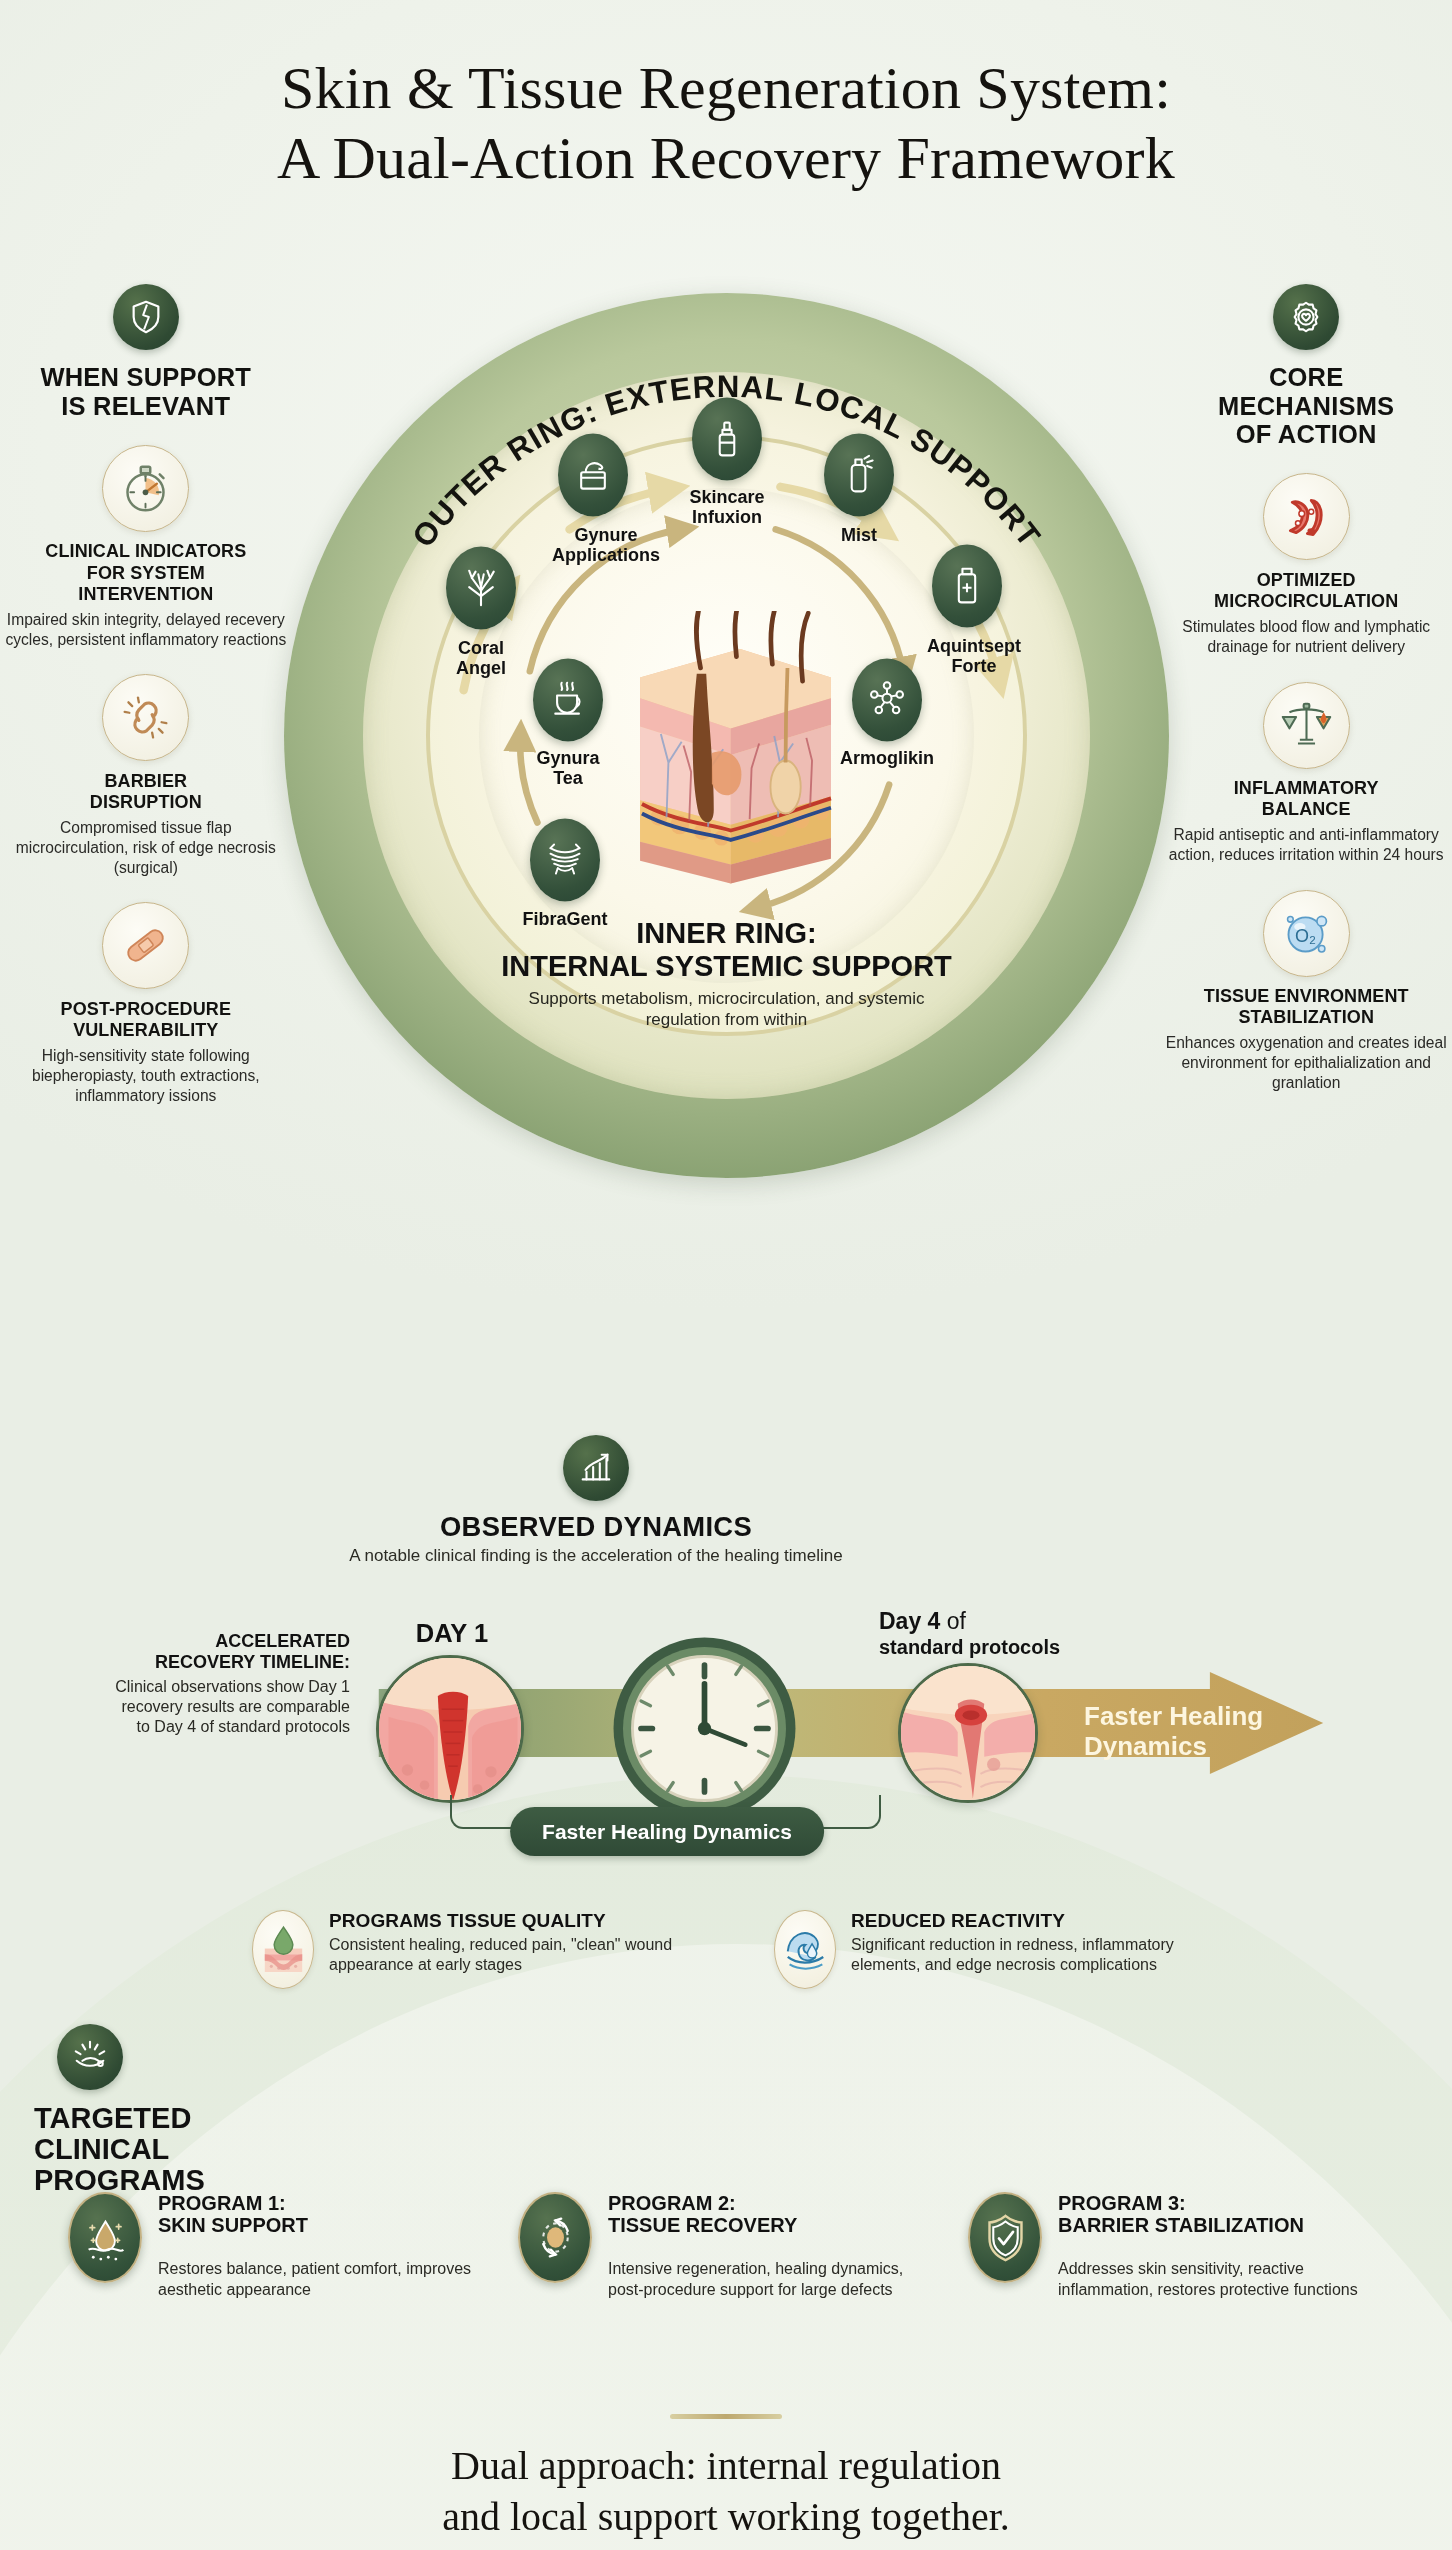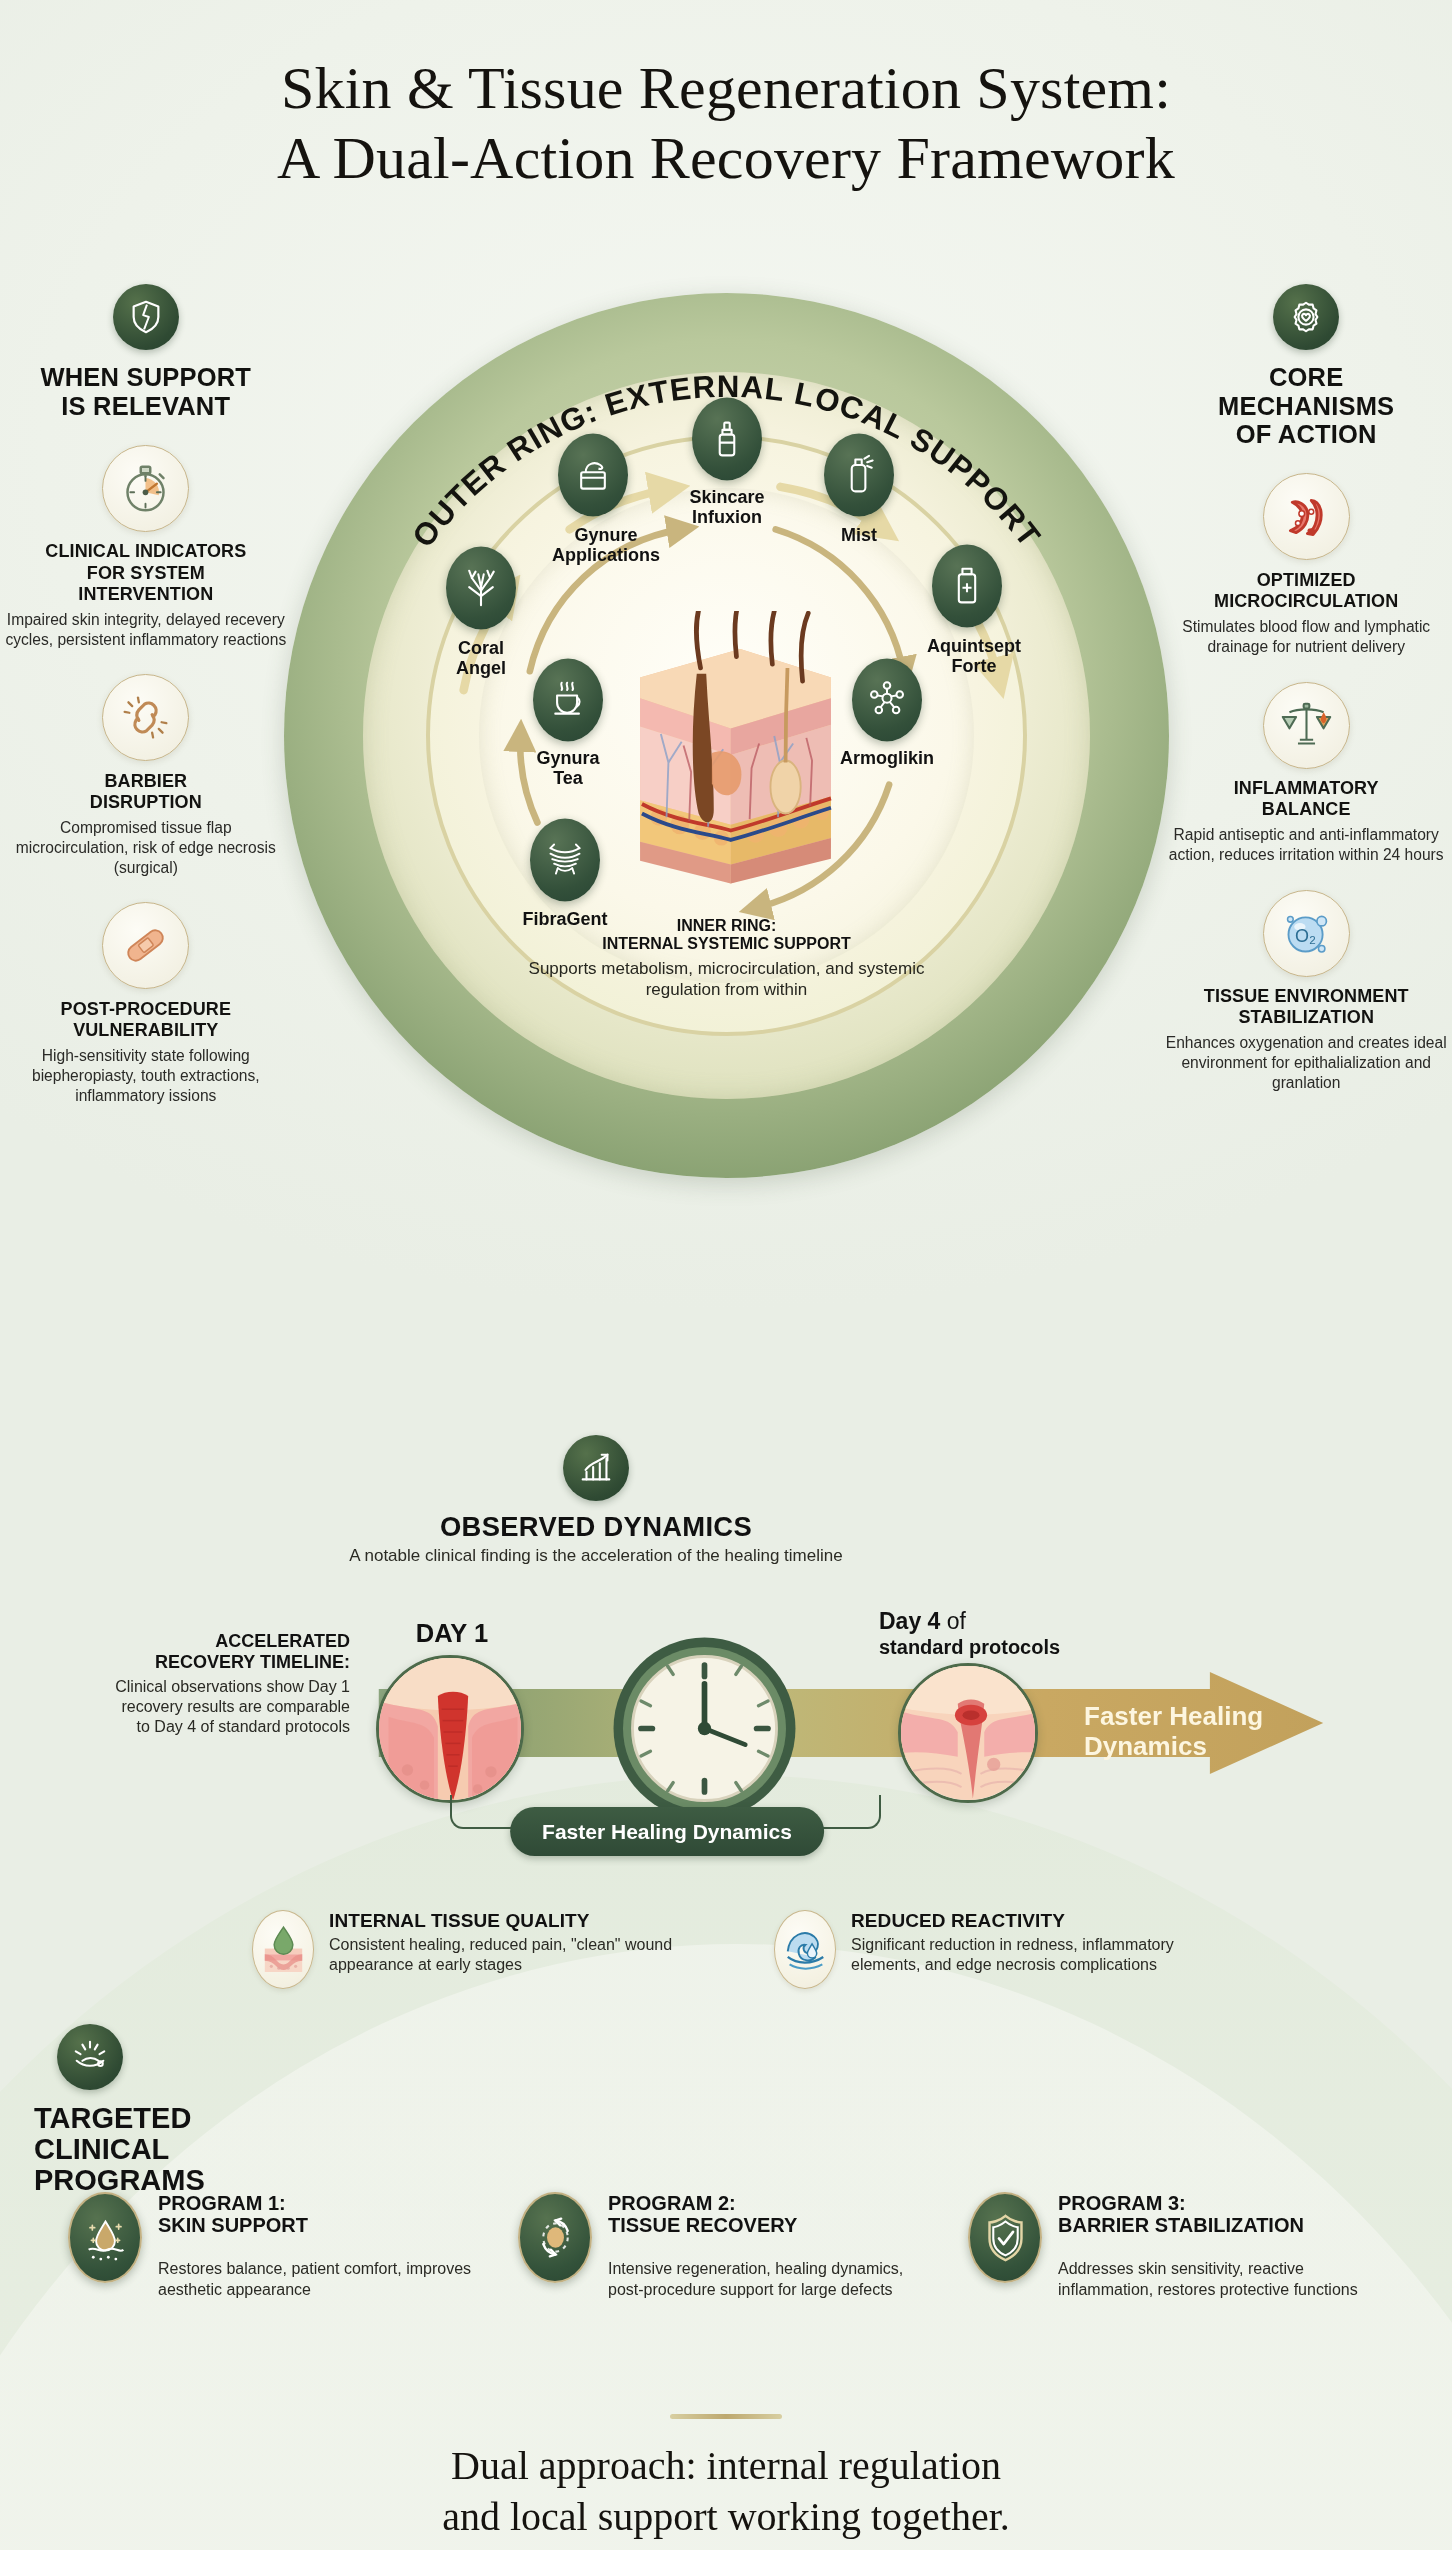--- a/index.html
+++ b/index.html
@@ -128,21 +128,21 @@
     position: absolute; left: 50%; top: 52%;
     transform: translate(-50%, -50%);
     width: 257px; height: 284px;
   }
 
   .inner-caption {
     position: absolute; left: 50%; top: 624px;
     transform: translateX(-50%);
     width: 473px; text-align: center;
   }
-  .inner-caption .t1 { font-size: 16px; font-weight: bold; color: #111; line-height: 1.14; text-align: center; }
+  .inner-caption .t1 { font-size: 29px; font-weight: bold; color: #111; line-height: 1.14; text-align: center; }
   .inner-caption .t2 { font-size: 17px; color: #26261f; line-height: 1.25; margin-top: 4.7px; }
 
   
   .dyn { position: absolute; top: 1435px; left: 0; width: 1192px; z-index: 6; }
   .dyn-head { text-align: center; }
   .dyn-head .cap { margin: 0 auto; }
   .dyn-title { font-size: 27.4px; font-weight: bold; color: #111; margin-top: 9.5px; letter-spacing: 0.3px;}
   .dyn-sub { font-size: 17px; color: #2b2b24; line-height: 1.25; margin-top: 2.8px; }
 
   .timeline { position: relative; height: 312px; margin-top: 5.7px; }
@@ -735,21 +735,21 @@
           <path d="M23 4 C 29 13, 33 18, 33 23 a10 10 0 0 1 -20 0 C 13 18, 17 13, 23 4 Z" fill="#79a86a" stroke="#5d8a53" stroke-width="1.6"></path>
           <g fill="#e3a39c" opacity=".7">
             <circle cx="10" cy="46" r="1.7"></circle>
               <circle cx="18" cy="48" r="1.7"></circle>
             <circle cx="28" cy="48" r="1.7"></circle>
               <circle cx="36" cy="46" r="1.7"></circle>
           </g>
         </svg>
       </div>
       <div>
-        <div class="bt">INTERNAL TISSUE QUALITY</div>
+        <div class="bt">PROGRAMS TISSUE QUALITY</div>
         <div class="bd">Consistent healing, reduced pain, "clean" wound appearance at early stages</div>
       </div>
     </div>
 
     <div class="benefit">
       <div class="bicon">
         <svg viewBox="0 0 46 56">
           <path d="M4 30 C 6 12, 22 6, 32 14 C 40 21, 36 32, 27 32 C 21 32, 19 26, 23 23 C 18 22, 14 27, 16 33 C 18 40, 28 42, 34 36" fill="#bcdcf0" stroke="#2b7ba8" stroke-width="2"></path>
           <path d="M4 36 C 14 44, 30 44, 42 36" stroke="#2b7ba8" stroke-width="2.4" fill="none"></path>
           <path d="M6 44 C 16 50, 30 50, 41 44" stroke="#4a9cc6" stroke-width="2.2" fill="none"></path>

